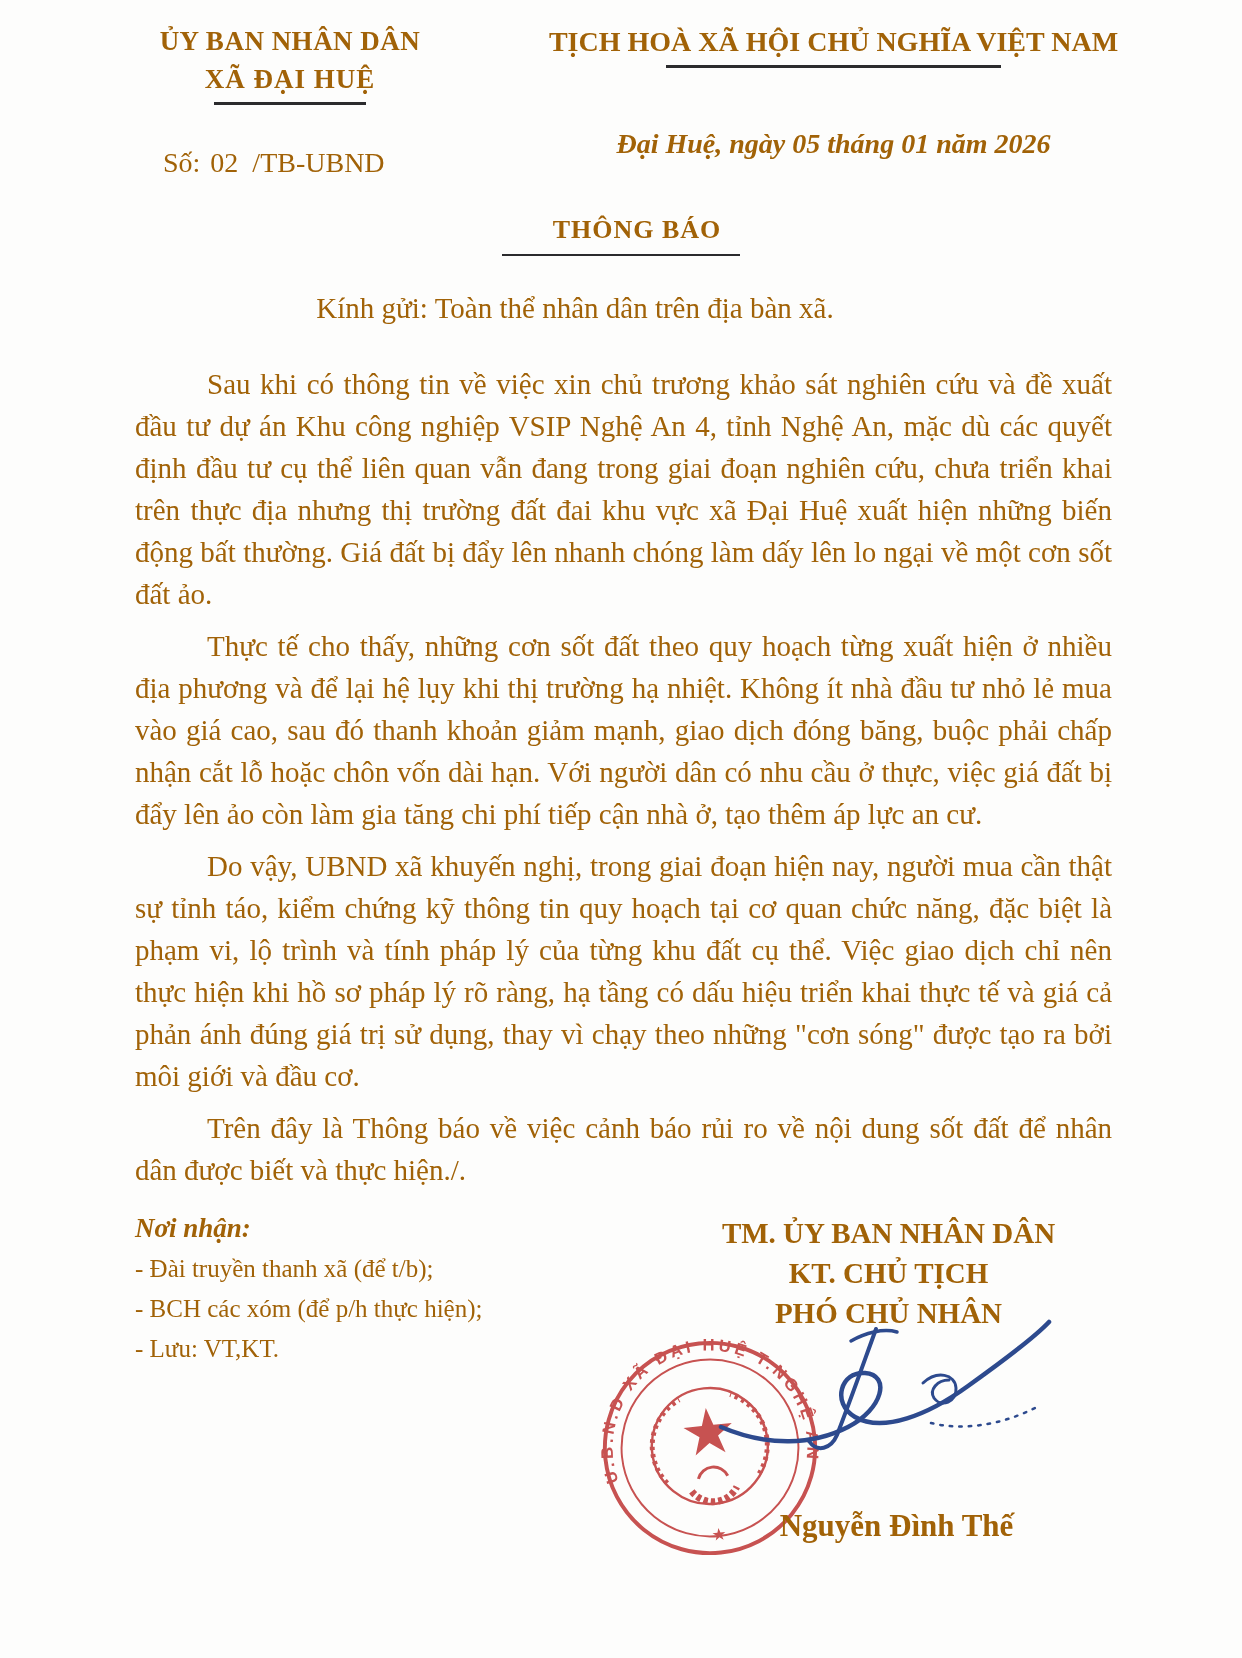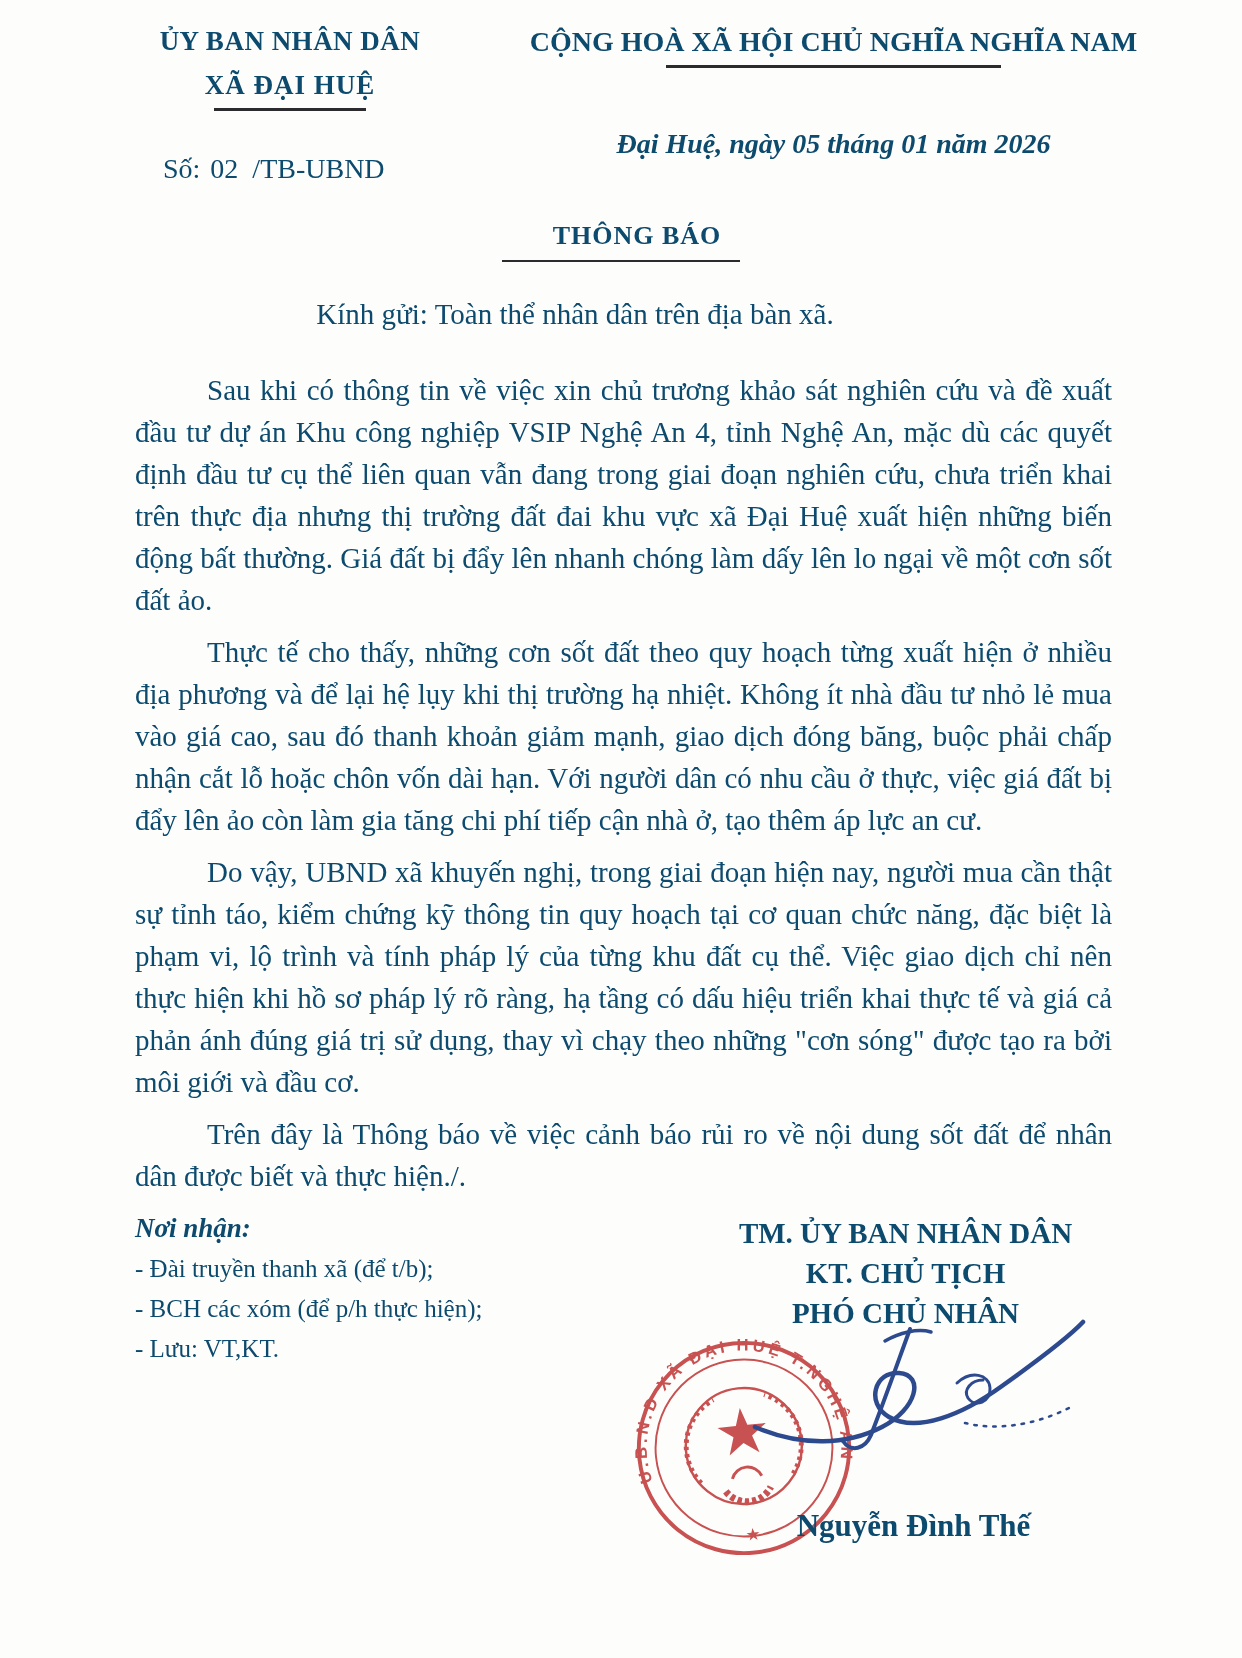--- a/index.html
+++ b/index.html
@@ -1,32 +1,32 @@
 <!DOCTYPE html>
 <html><head>
 <meta charset="utf-8">
 <style>
   * { margin:0; padding:0; box-sizing:border-box; }
   html,body { background:#e8e8e8; }
   .page {
     width:1242px; height:1658px;
     background:#fdfdfc;
     font-family:"Liberation Serif", serif;
-    color:#0c4a6e;
+    color:#a16207;
     position:relative;
     margin:0 auto;
     padding-top:26px;
     overflow:hidden;
   }
 
   
   .doc-header { display:flex; padding:0 60px 0 95px; }
   .header-left { width:390px; text-align:center; }
   .header-left .l1 { font-weight:bold; font-size:27px; letter-spacing:.5px; white-space:nowrap; }
-  .header-left .l2 { font-weight:bold; font-size:27px; margin-top:13px; letter-spacing:1px; }
+  .header-left .l2 { font-weight:bold; font-size:27px; margin-top:7px; letter-spacing:1px; }
   .rule-left  { width:152px; border-bottom:3px solid #2b2b2d; margin:7px auto 0; }
   .doc-number { font-size:28px; margin-top:42px; text-align:left; padding-left:68px; white-space:nowrap; }
   .doc-number .num { margin-left:10px; }
   .doc-number .suffix { margin-left:14px; }
 
   .header-right { flex:1; text-align:center; }
   .header-right .l1 { font-weight:bold; font-size:28px; white-space:nowrap; }
   .header-right .l2 { font-weight:bold; font-size:29px; margin-top:9px; letter-spacing:.5px; }
   .rule-right { width:335px; border-bottom:3px solid #2b2b2d; margin:7px auto 0; }
   .date-line  { font-style:italic; font-weight:bold; font-size:28px; margin-top:60px; white-space:nowrap; }
@@ -37,21 +37,21 @@
   .title-sub   { font-size:30px; font-weight:bold; margin-top:9px; }
   .title-rule  { width:238px; border-bottom:2.5px solid #2b2b2d; margin:9px auto 0; }
 
   .salutation { font-size:29px; text-align:center; margin-top:36px; transform:translateX(-46px); }
 
   
   .doc-body { margin-top:38px; padding:0 130px 0 135px; font-size:29px; line-height:42px; text-align:justify; }
   .doc-body p { margin:0 0 10px 0; text-indent:72px; }
 
   
-  .doc-footer { display:flex; margin-top:16px; padding:0 70px 0 135px;gap:34px; }
+  .doc-footer { display:flex; margin-top:22px; padding:0 70px 0 135px; }
   .recipients { width:470px; }
   .recipients-label { font-weight:bold; font-style:italic; font-size:27px; }
   .recipient-item   { font-size:25px; margin-top:9px; line-height:31px; }
 
   .sign-block { flex:1; text-align:center; position:relative; height:396px; }
   .sign-line  { font-weight:bold; font-size:29px; line-height:40px; white-space:nowrap; }
   .signer-name { position:absolute; left:16px; right:0; top:295px; font-weight:bold; font-size:31px; }
 
   .seal-wrap { position:absolute; left:-8px; top:122px; width:226px; height:226px;
                transform:rotate(-6deg); opacity:.9; pointer-events:none; }
@@ -65,21 +65,21 @@
   <div class="doc-header">
     <div class="header-left">
       <div class="l1">ỦY BAN NHÂN DÂN</div>
       <div class="l2">XÃ ĐẠI HUỆ</div>
       <div class="rule-left"></div>
       <div class="doc-number">
         <span>Số:</span><span class="num">02</span><span class="suffix">/TB-UBND</span>
       </div>
     </div>
     <div class="header-right">
-      <div class="l1">CỘNG HOÀ XÃ HỘI CHỦ NGHĨA NGHĨA NAM</div>
+      <div class="l1">TỊCH HOÀ XÃ HỘI CHỦ NGHĨA VIỆT NAM</div>
       <div class="rule-right"></div>
       <div class="date-line">Đại Huệ, ngày 05 tháng 01 năm 2026</div>
     </div>
   </div>
 
   <div class="title-block">
     <div class="title-main">THÔNG BÁO</div>
     <div class="title-rule"></div>
   </div>
 

